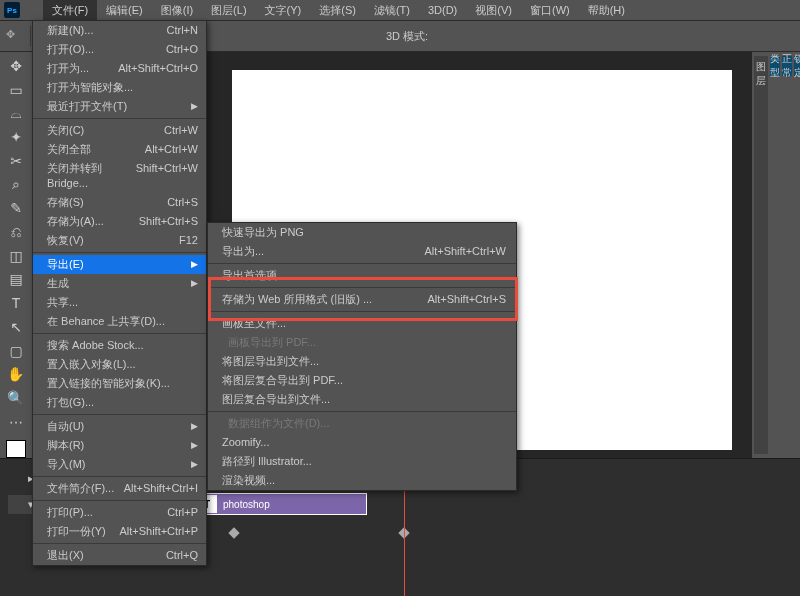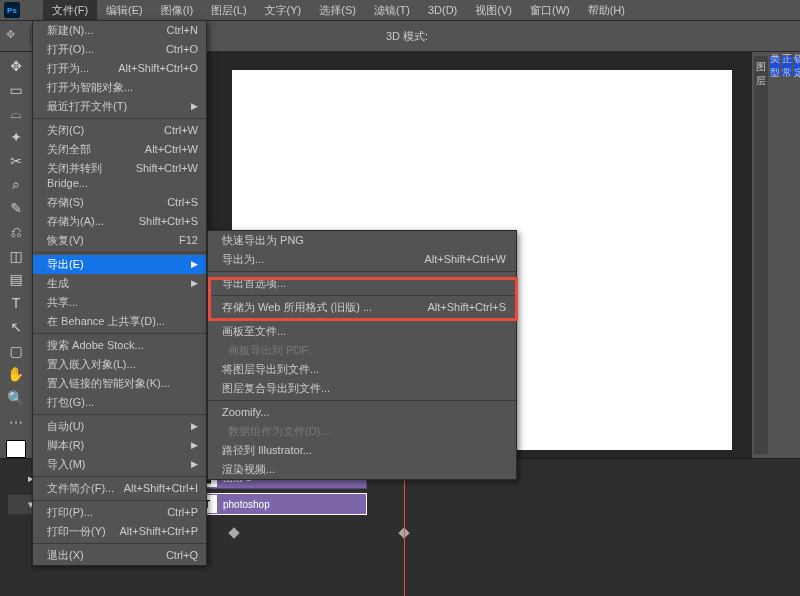--- a/index.html
+++ b/index.html
@@ -12,27 +12,27 @@
 .toolbar .tb-icon { width:16px; height:16px; opacity:.7; }
 .toolbar .sep { width:1px; height:20px; background:#3a3a3a; }
 .main { display:flex; height:406px; }
 .tools { width:32px; background:#535353; display:flex; flex-direction:column; align-items:center; padding-top:4px; gap:4px; }
 .tools .t { width:22px; height:22px; display:flex; align-items:center; justify-content:center; color:#ccc; font-size:14px; }
 .tools .swatch { width:20px; height:20px; background:#fff; border:1px solid #000; margin-top:4px; }
 .canvas-area { flex:1; background:#262626; display:flex; align-items:center; justify-content:center; position:relative; }
 .canvas { width:500px; height:380px; background:#fff; margin-left:180px; margin-top:10px; }
 .right-panel { width:48px; background:#535353; display:flex; flex-direction:row; gap:2px; padding:4px 2px; }
 .right-panel .rtab { font-size:10px; padding:4px 2px; color:#ccc; background:#424242; text-align:center; }
-.right-panel .ritem { height:20px; background:#1d4ed8; display:flex; align-items:center; justify-content:center; font-size:10px; }
+.right-panel .ritem { height:20px; background:#0c4a6e; display:flex; align-items:center; justify-content:center; font-size:10px; }
 .dropdown { position:absolute; top:20px; left:32px; width:175px; background:#535353; border:1px solid #2a2a2a; z-index:10; box-shadow:2px 2px 6px rgba(0,0,0,.5); }
 .dropdown .row { display:flex; justify-content:space-between; padding:2px 8px 2px 14px; line-height:15px; cursor:default; }
 .dropdown .row.hl { background:#1473e6; color:#fff; }
 .dropdown .row .arr { font-size:9px; }
 .dropdown .sep { height:1px; background:#3a3a3a; margin:2px 0; }
-.submenu { position:absolute; top:230px; left:207px; width:310px; background:#535353; border:1px solid #2a2a2a; z-index:11; box-shadow:2px 2px 6px rgba(0,0,0,.5); }
+.submenu { position:absolute; top:222px; left:207px; width:310px; background:#535353; border:1px solid #2a2a2a; z-index:11; box-shadow:2px 2px 6px rgba(0,0,0,.5); }
 .submenu .row { display:flex; justify-content:space-between; padding:2px 10px 2px 14px; line-height:15px; }
 .submenu .row.dim { color:#7a7a7a;padding-left:20px; }
 .submenu .sep { height:1px; background:#3a3a3a; margin:2px 0; }
 .red-box { position:absolute; border:3px solid #e74c3c; pointer-events:none; z-index:12; }
 .timeline { height:138px; background:#2e2e2e; border-top:1px solid #1a1a1a; padding:6px 8px; position:relative; }
 .timeline .layer-row { display:flex; align-items:center; height:26px; gap:4px; }
 .timeline .lname { width:180px; display:flex; align-items:center; gap:6px; padding-left:20px; }
 .timeline .track { flex:1; height:22px; position:relative; }
 .timeline .clip { position:absolute; height:22px; background:#7c65a8; border:1px solid #5a4a80; display:flex; align-items:center; padding-left:4px; font-size:10px; color:#fff; }
 .timeline .clip .thumb { width:20px; height:18px; background:#fff; margin-right:6px; display:flex; align-items:center; justify-content:center; color:#000; font-weight:bold; }
@@ -247,30 +247,34 @@
     </div>
     <div class="row dim">
       <span>画板导出到 PDF...</span>
       <span></span>
     </div>
     <div class="row">
       <span>将图层导出到文件...</span>
       <span></span>
     </div>
     <div class="row">
+      <span>将图层复合导出到 PDF...</span>
+      <span></span>
+    </div>
+    <div class="row">
       <span>图层复合导出到文件...</span>
       <span></span>
     </div>
     <div class="sep"></div>
-    <div class="row">
-      <span>Zoomify...</span>
-      <span></span>
-    </div>
     <div class="row dim">
       <span>数据组作为文件(D)...</span>
+      <span></span>
+    </div>
+    <div class="row">
+      <span>Zoomify...</span>
       <span></span>
     </div>
     <div class="row">
       <span>路径到 Illustrator...</span>
       <span></span>
     </div>
     <div class="row">
       <span>渲染视频...</span>
       <span></span>
     </div>

